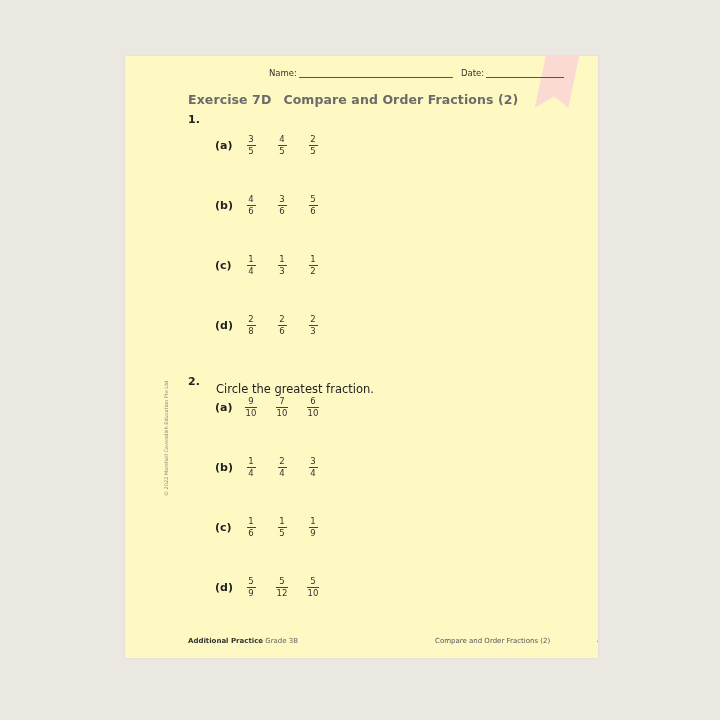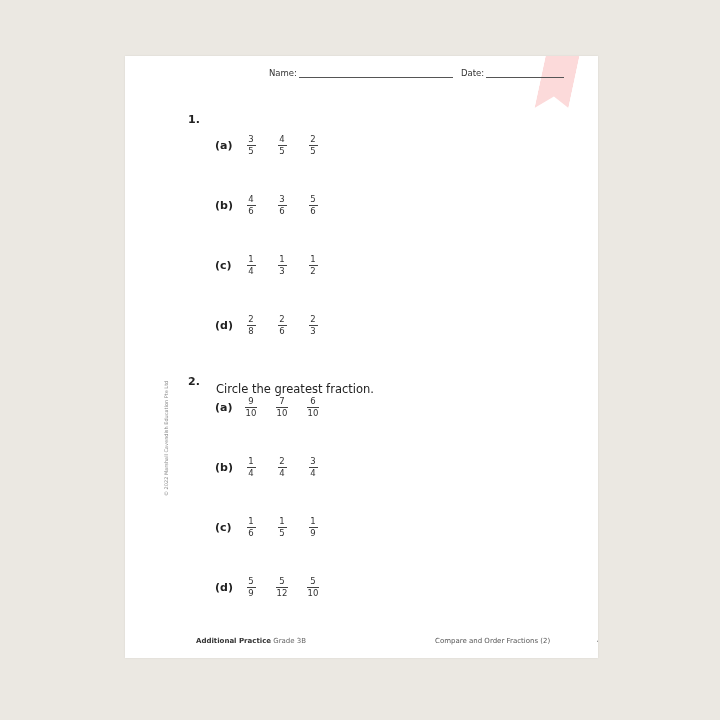--- a/index.html
+++ b/index.html
@@ -5,21 +5,21 @@
     * { margin: 0; padding: 0; box-sizing: border-box; }
     html, body {
       width: 720px; height: 720px; overflow: hidden;
       background: #ebe8e2;
       font-family: "DejaVu Sans", sans-serif;
     }
     .page {
       position: absolute;
       left: 125px; top: 56px;
       width: 473px; height: 602px;
-      background: #ffffff;
+      background: #fef9c3;
       box-shadow: 0 0 2px rgba(0,0,0,0.08);
       overflow: hidden;
     }
     .ribbon {
       position: absolute;
       left: 415px; top: 0;
       width: 34px; height: 52px;
       background: #fcd6d6;
       transform: skewX(-12deg);
       clip-path: polygon(0 0, 100% 0, 100% 100%, 50% 78%, 0 100%);
@@ -69,39 +69,42 @@
       position: absolute; left: 38px; top: 440px;
       transform-origin: left top;
       transform: rotate(-90deg);
       font-size: 5px; color: #888; white-space: nowrap;
     }
     .footer {
       position: absolute; top: 581px; left: 0; width: 100%;
       font-size: 7px; color: #333;
     }
     .ft-left { position: absolute; left: 63px; }
-    .ft-left b { font-weight: bold; margin-left: 8px; }
+    .ft-left b { font-weight: bold; }
     .ft-left span.grade { color: #666; text-align: center; }
     .ft-code { position: absolute; left: 292px; font-weight: bold; margin-top: 20px; }
     .ft-title { position: absolute; left: 310px; color: #555; }
     .ft-page { position: absolute; left: 472px; font-weight: normal; }
   </style>
 </head>
 <body>
 
 <div class="page">
   <div class="ribbon"></div>
 
   <div class="header-line">
     <span class="hdr-name">Name:</span>
     <span class="hdr-name-line"></span>
     <span class="hdr-date">Date:</span>
     <span class="hdr-date-line"></span>
   </div>
 
+  <div class="title">
+    <span>Exercise 7D</span><span class="title-gap"></span><span>Compare and Order Fractions (2)</span>
+  </div>
 
   <div class="q-num" style="left:63px; top:57px;">1.</div>
 
   <div id="q1-items">
       <div class="item" style="top: 75px;">
         <span class="item-label">(a)</span>
         <span class="frac">
           <span class="num">3</span>
           <span class="bar"></span>
           <span class="den">5</span>

